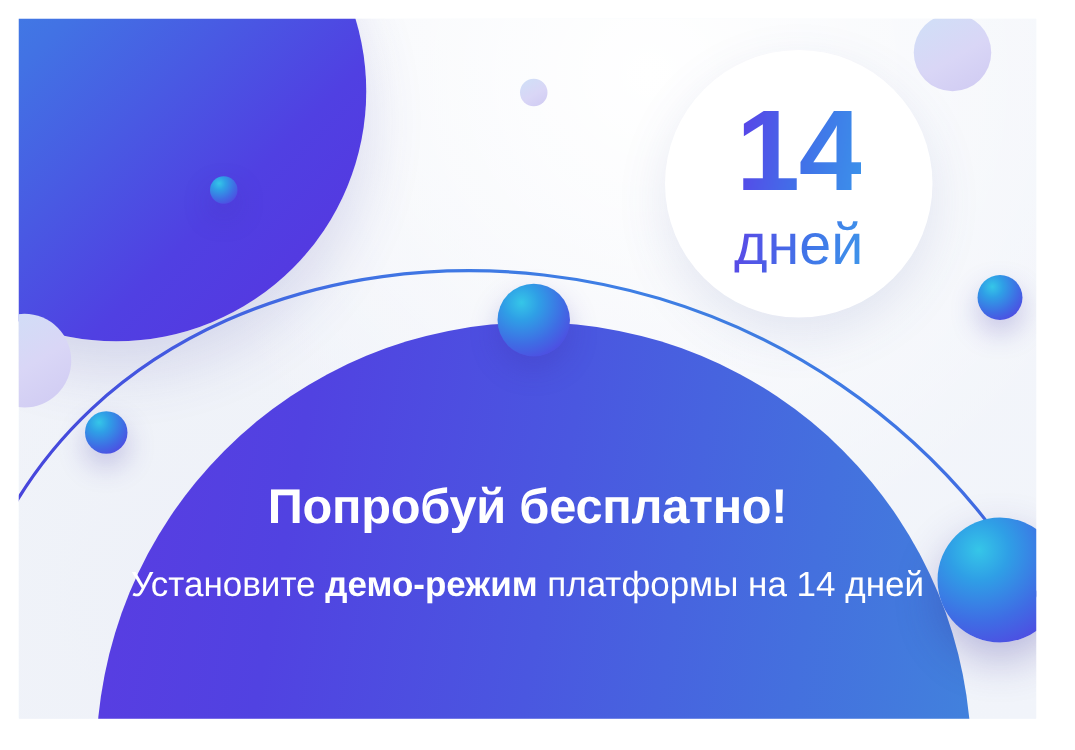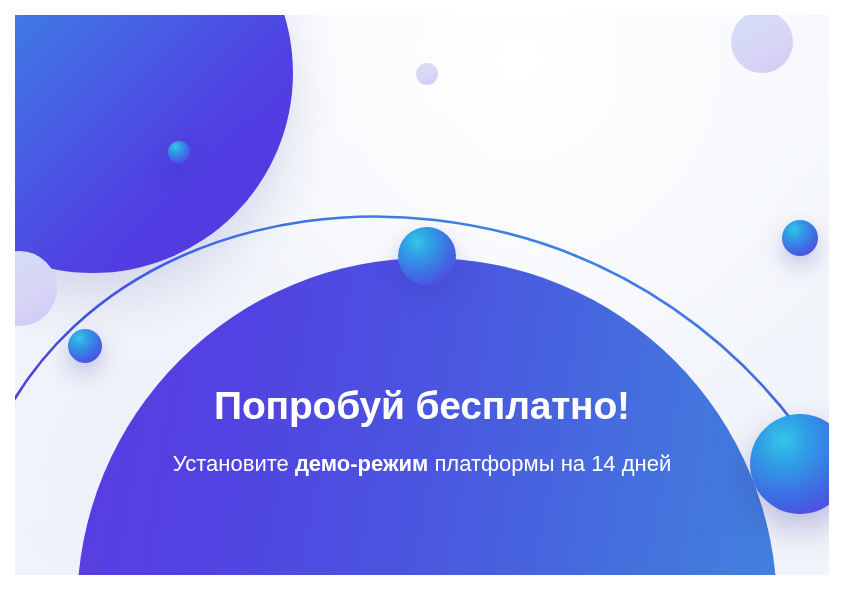--- a/index.html
+++ b/index.html
@@ -144,21 +144,21 @@
     color: #ffffff;
   }
   .headline {
     font-size: 39px;
     font-weight: 700;
     letter-spacing: -0.2px;
     margin: 0;
     line-height: 1.1;
   }
   .subcopy {
-    font-size: 22px;
+    font-size: 28px;
     font-weight: 400;
     line-height: 1.42;
     margin: 20px 0 0 0;
   }
   .subcopy b { font-weight: 700; }
 </style>
 </head>
 <body>
 
 <div id="banner-root">
@@ -184,20 +184,24 @@
     </svg>
 
     <div class="dome"></div>
 
     <div class="ball ball-tiny"></div>
     <div class="ball ball-left"></div>
     <div class="ball ball-dome"></div>
     <div class="ball ball-right"></div>
     <div class="ball ball-big"></div>
 
+    <div class="badge">
+      <div class="badge-number">14</div>
+      <div class="badge-unit">дней</div>
+    </div>
 
     <div class="copy">
       <h1 class="headline">Попробуй бесплатно!</h1>
       <p class="subcopy">
         <span>Установите </span><b>демо-режим</b><span> платформы на 14 дней</span><br>
       </p>
     </div>
 
   </div>
 </div>

